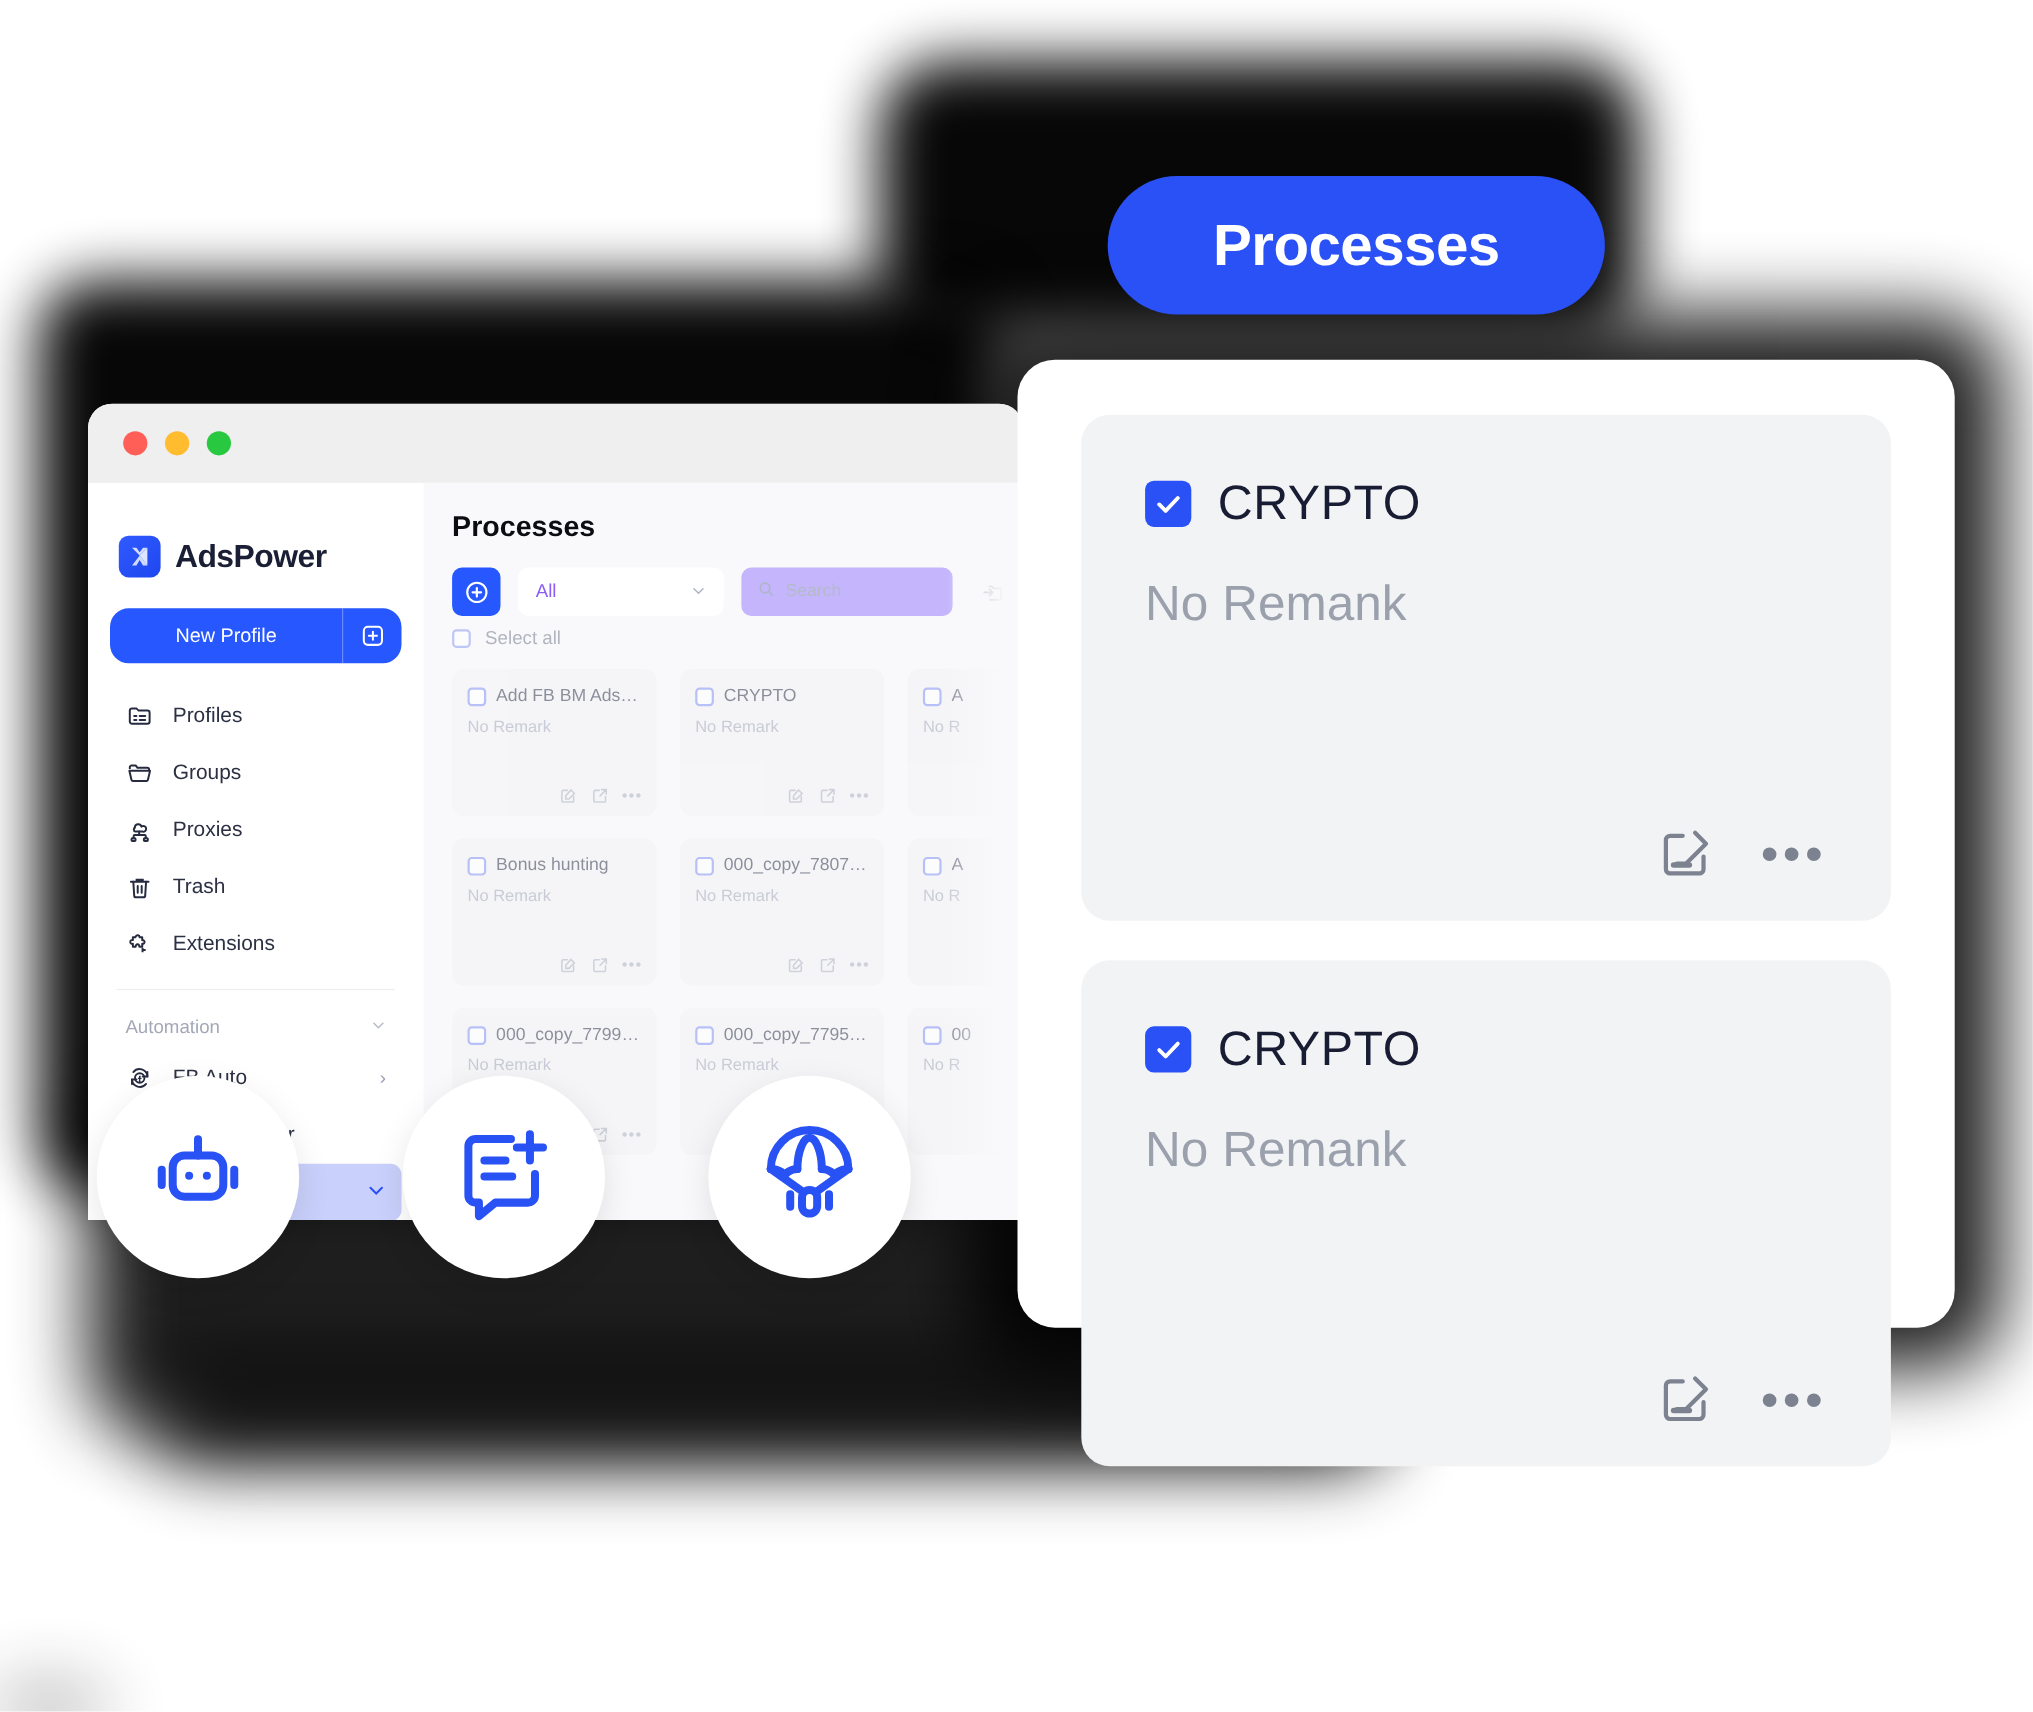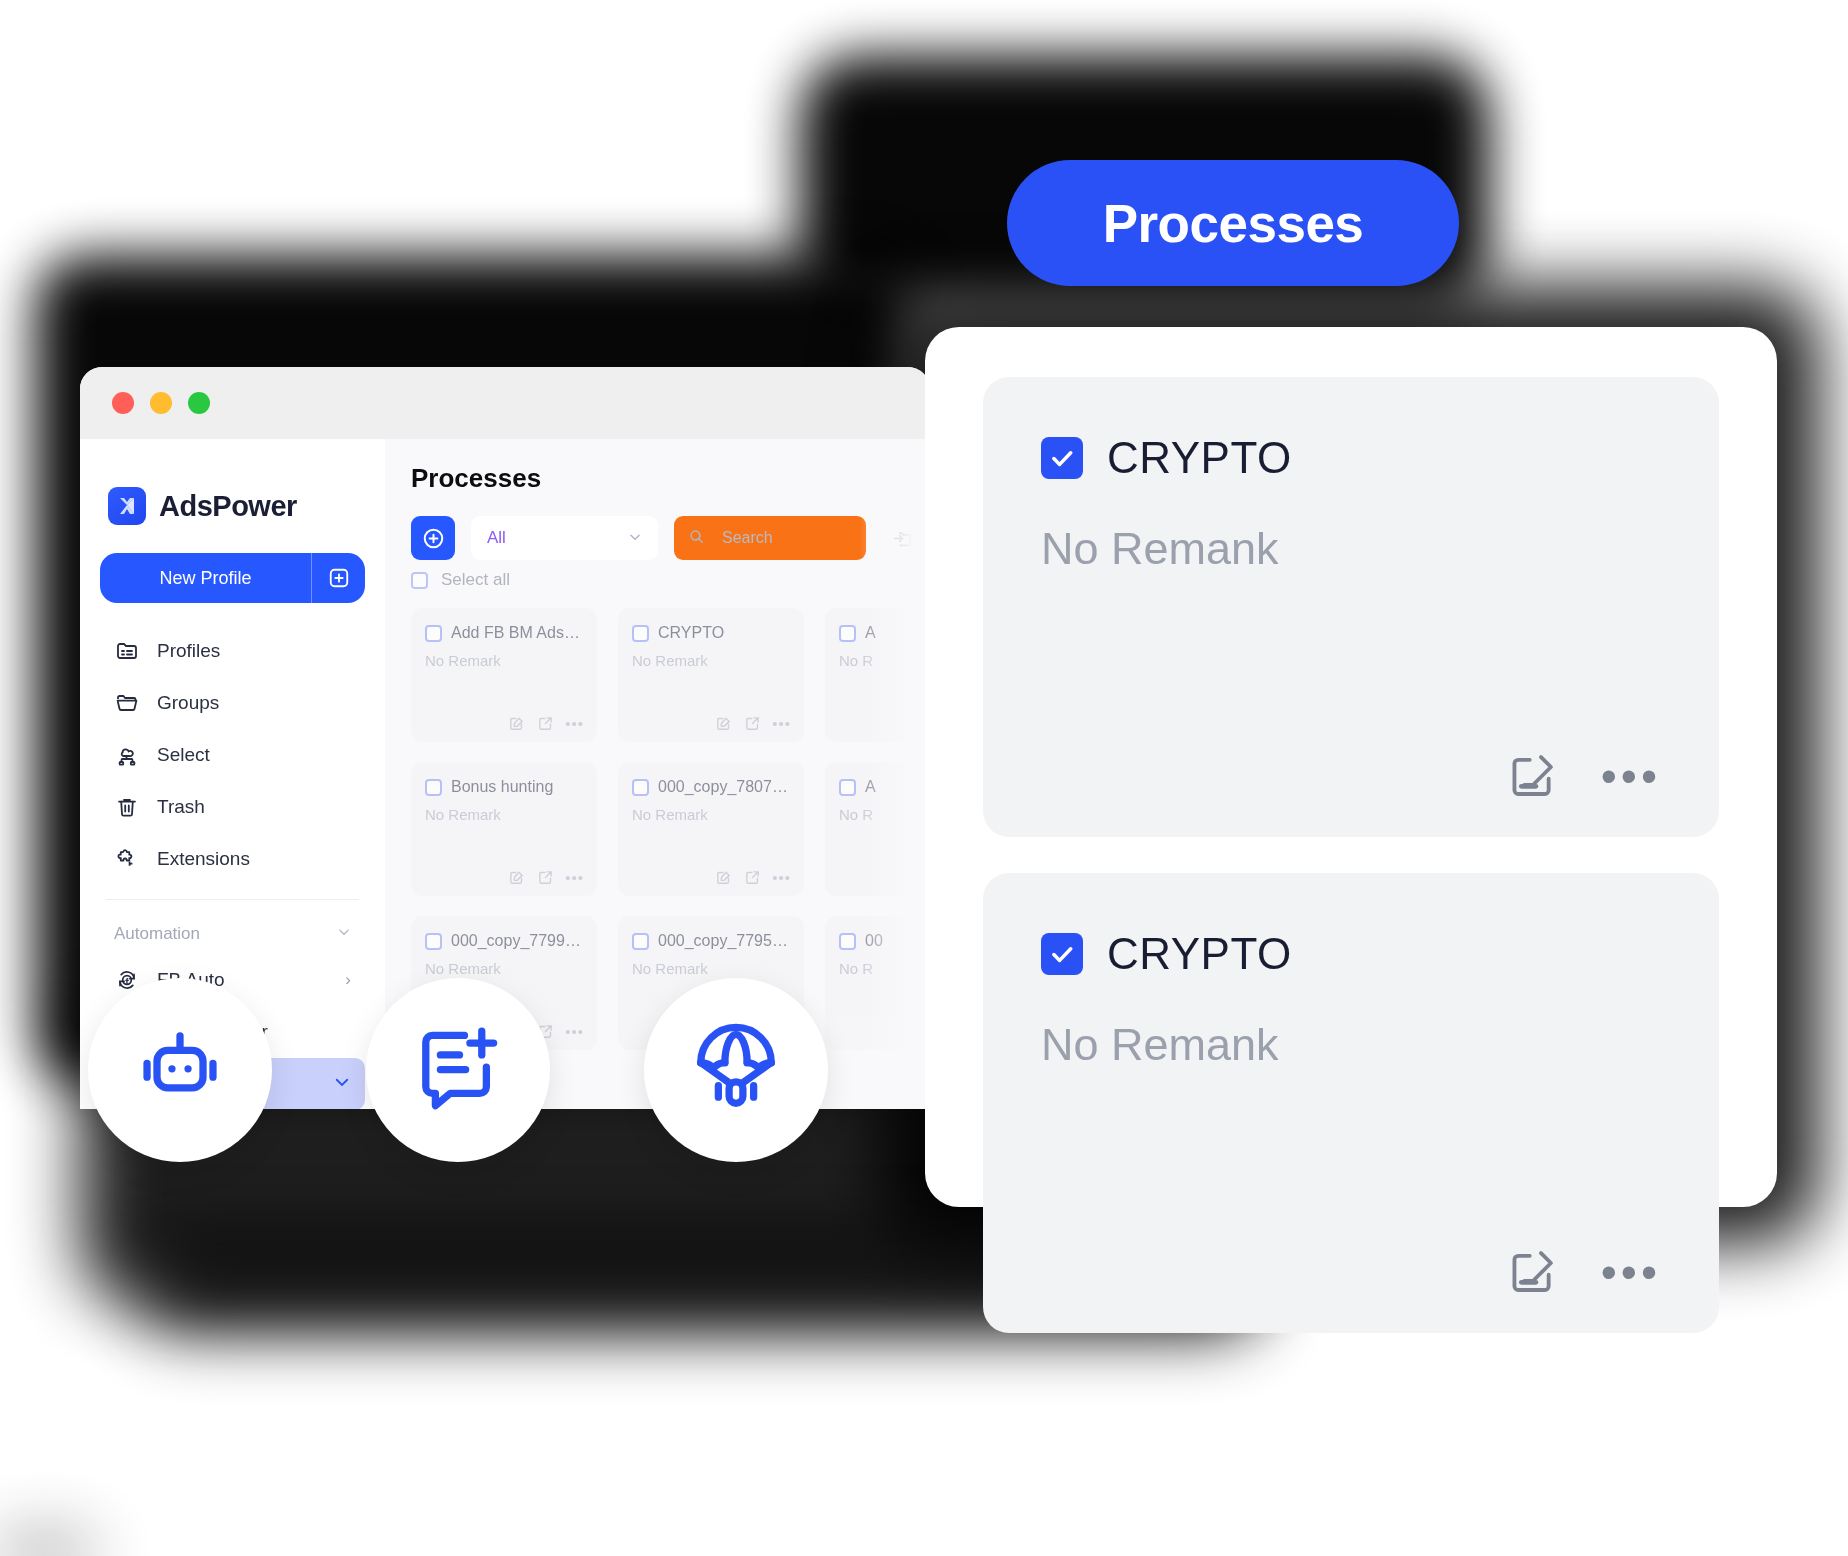--- a/index.html
+++ b/index.html
@@ -99,22 +99,22 @@
     width: 44px; height: 44px; border-radius: 9px; background: #2657ff;
     display: flex; align-items: center; justify-content: center; cursor: pointer; flex-shrink:0;
   }
   #filter-select {
     width: 187px; height: 44px; background: #fff; border-radius: 9px;
     display: flex; align-items: center; justify-content: space-between;
     padding: 0 16px; color: #8b5cf6; font-size: 17px; cursor: pointer; flex-shrink:0;
   }
   #filter-select .chev { color: #b0b5c6; font-size: 14px; }
   #search-box {
-    width: 192px; height: 44px; background: #f97316; border-radius: 9px;
-    display: flex; align-items: center; gap: 9px; padding: 0 14px; flex-shrink:0;justify-content:space-between;
+    width: 192px; height: 44px; background: #c4b5fd; border-radius: 9px;
+    display: flex; align-items: center; gap: 9px; padding: 0 14px; flex-shrink:0;
   }
   #search-input {
     border: none; outline: none; background: transparent;
     font-size: 16px; color: #3a3f52; width: 130px;
     font-family: "Liberation Sans", sans-serif;
   }
   #search-input::placeholder { color: #b5bac9; }
   #import-btn { width: 40px; height: 40px; display:flex; align-items:center;
                 justify-content:center; cursor:pointer; flex-shrink:0; opacity:.55; }
 
@@ -270,21 +270,21 @@
 
           <div class="nav-item">
             <span class="ico">
               <svg width="24" height="24" viewBox="0 0 24 24" fill="none" stroke="#262b40" stroke-width="1.8" stroke-linecap="round">
                 <path d="M7.5 9.5a3.2 3.2 0 0 1 6.2-1.1A2.6 2.6 0 1 1 14.6 13H8.2a2 2 0 0 1 0-3.9Z"></path>
                 <path d="M11.5 13v3M6.5 19v-2a1 1 0 0 1 1-1h9a1 1 0 0 1 1 1v2"></path>
                 <rect x="4.6" y="19" width="3.6" height="2.6" rx=".7"></rect>
                 <rect x="15.8" y="19" width="3.6" height="2.6" rx=".7"></rect>
               </svg>
             </span>
-            <span class="lbl">Select</span>
+            <span class="lbl">Proxies</span>
           </div>
 
           <div class="nav-item">
             <span class="ico">
               <svg width="24" height="24" viewBox="0 0 24 24" fill="none" stroke="#262b40" stroke-width="1.8" stroke-linecap="round">
                 <path d="M4 6.6h16M9.2 6.6V4.8h5.6v1.8"></path>
                 <path d="M6.2 6.6 7 19.2a1.6 1.6 0 0 0 1.6 1.5h6.8a1.6 1.6 0 0 0 1.6-1.5l.8-12.6"></path>
                 <path d="M10.2 10.5v6M13.8 10.5v6"></path>
               </svg>
             </span>

